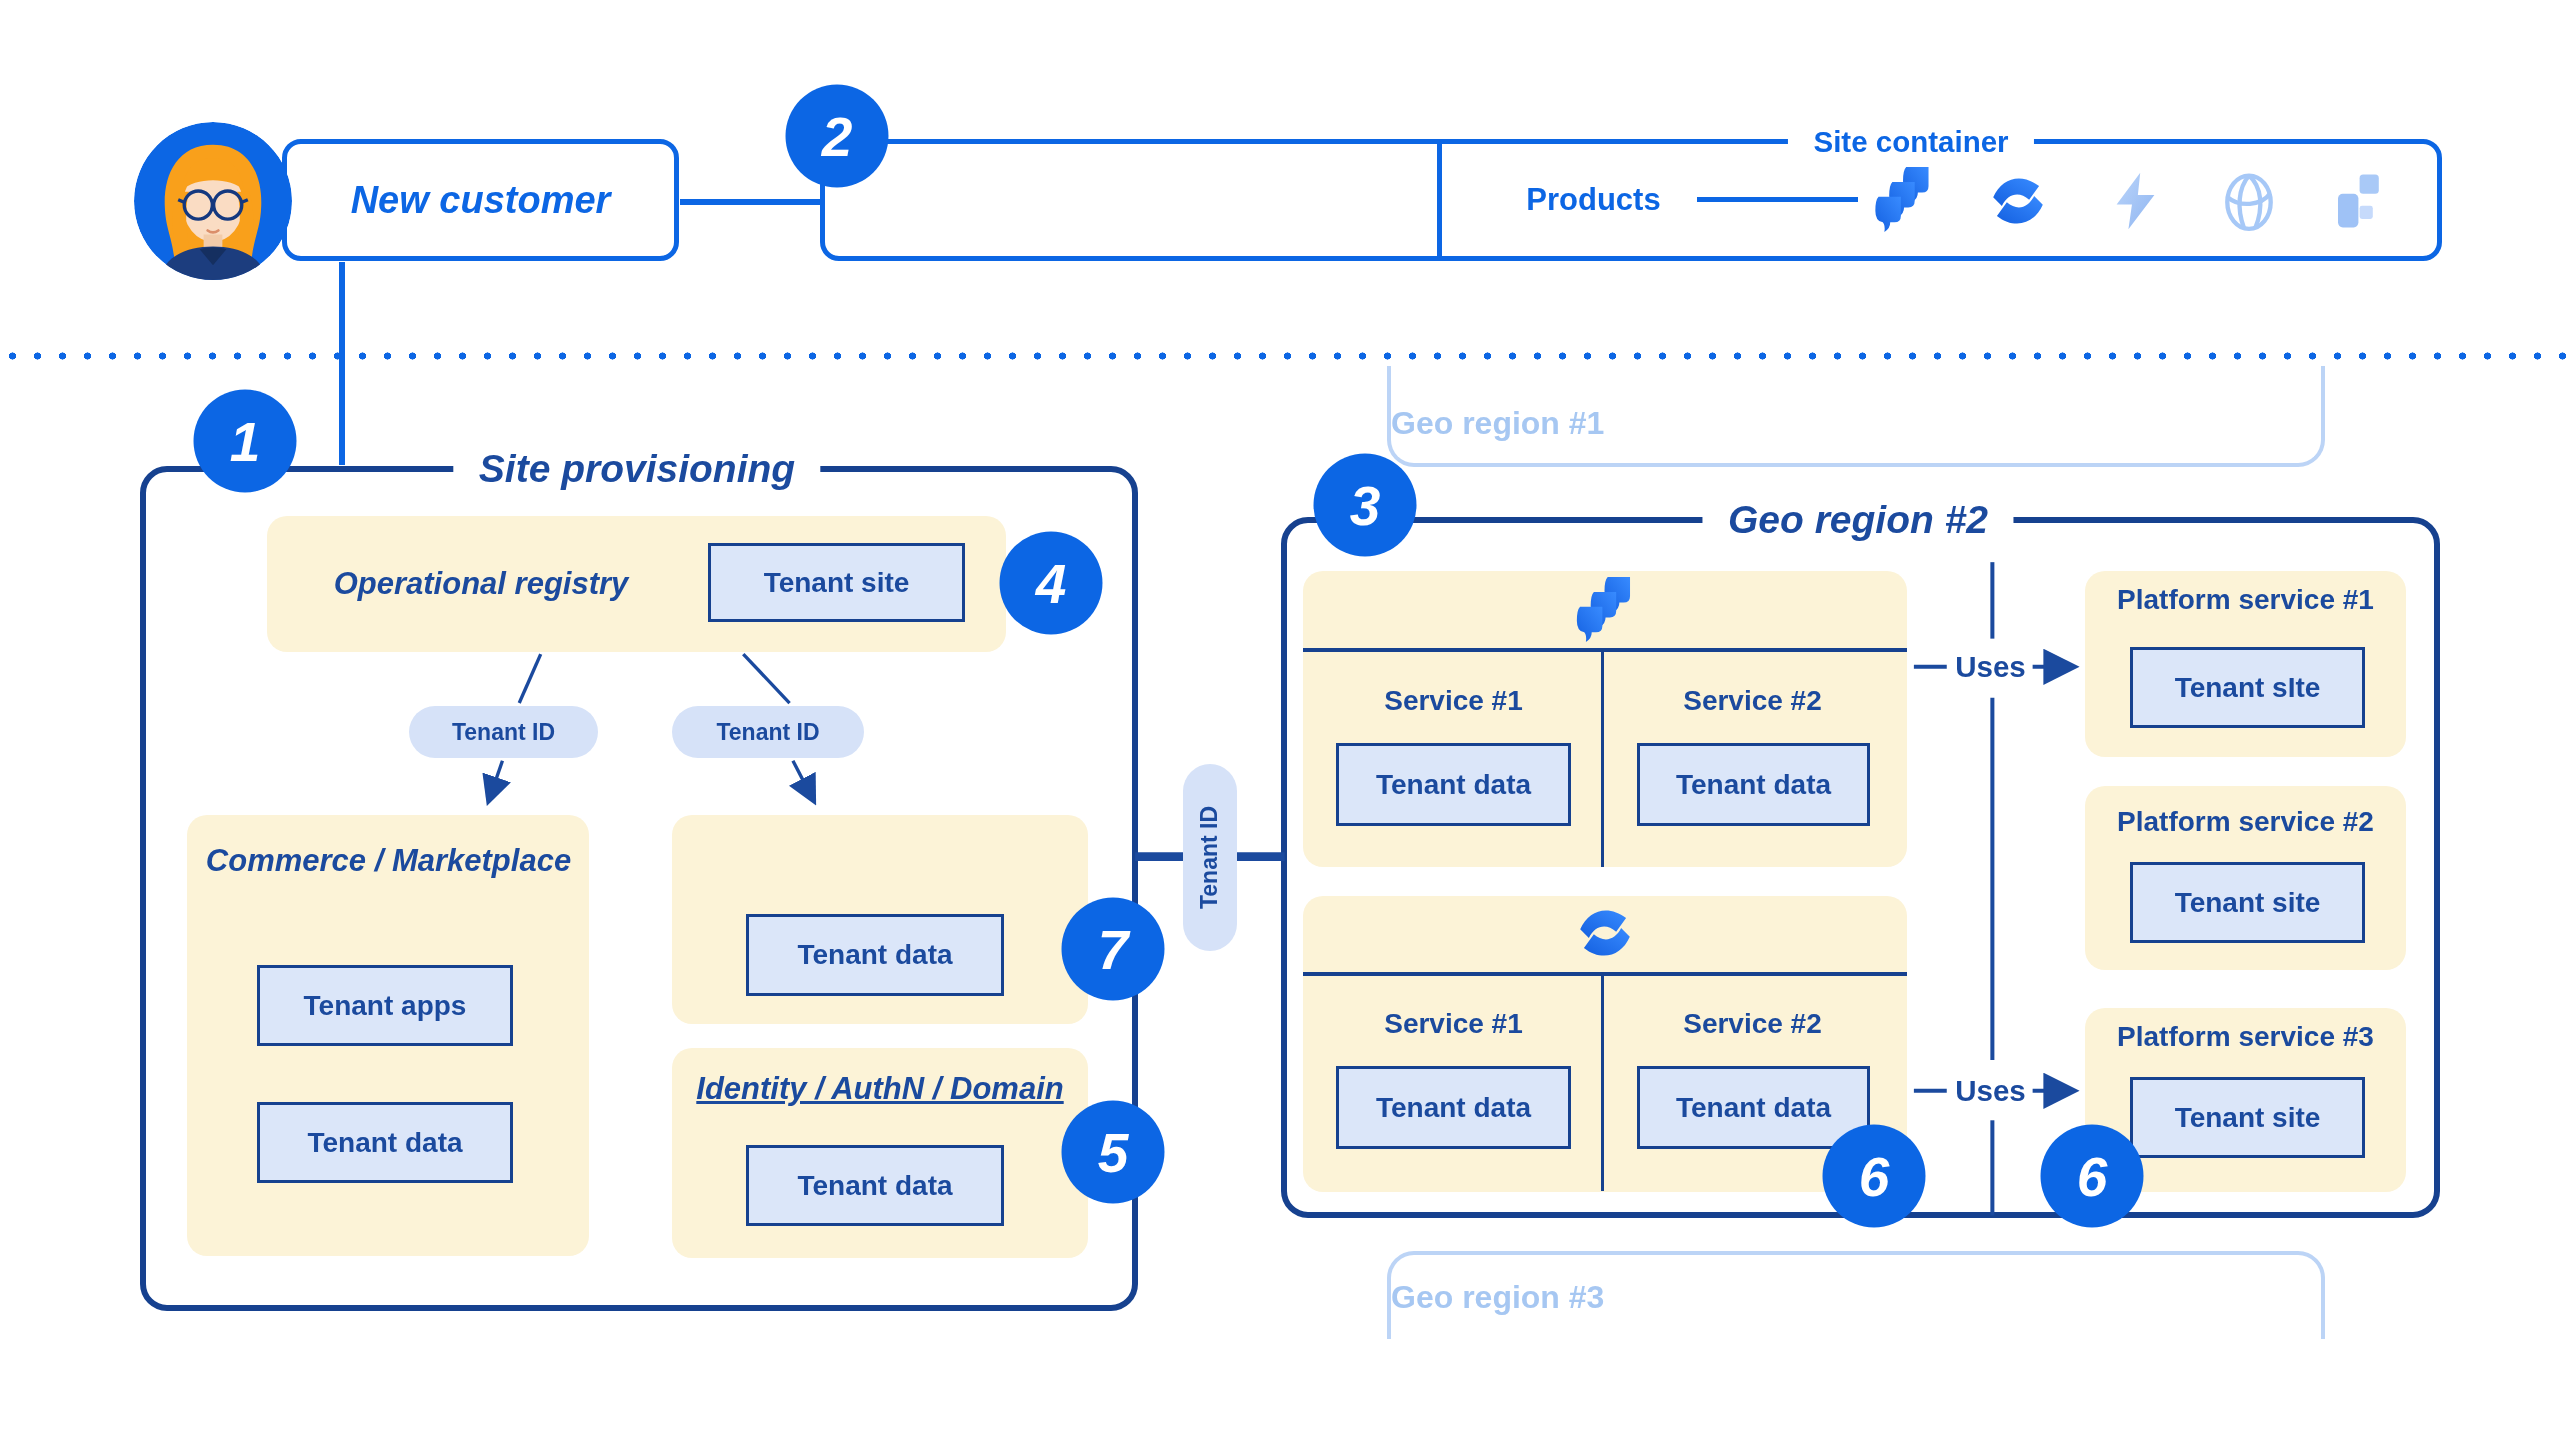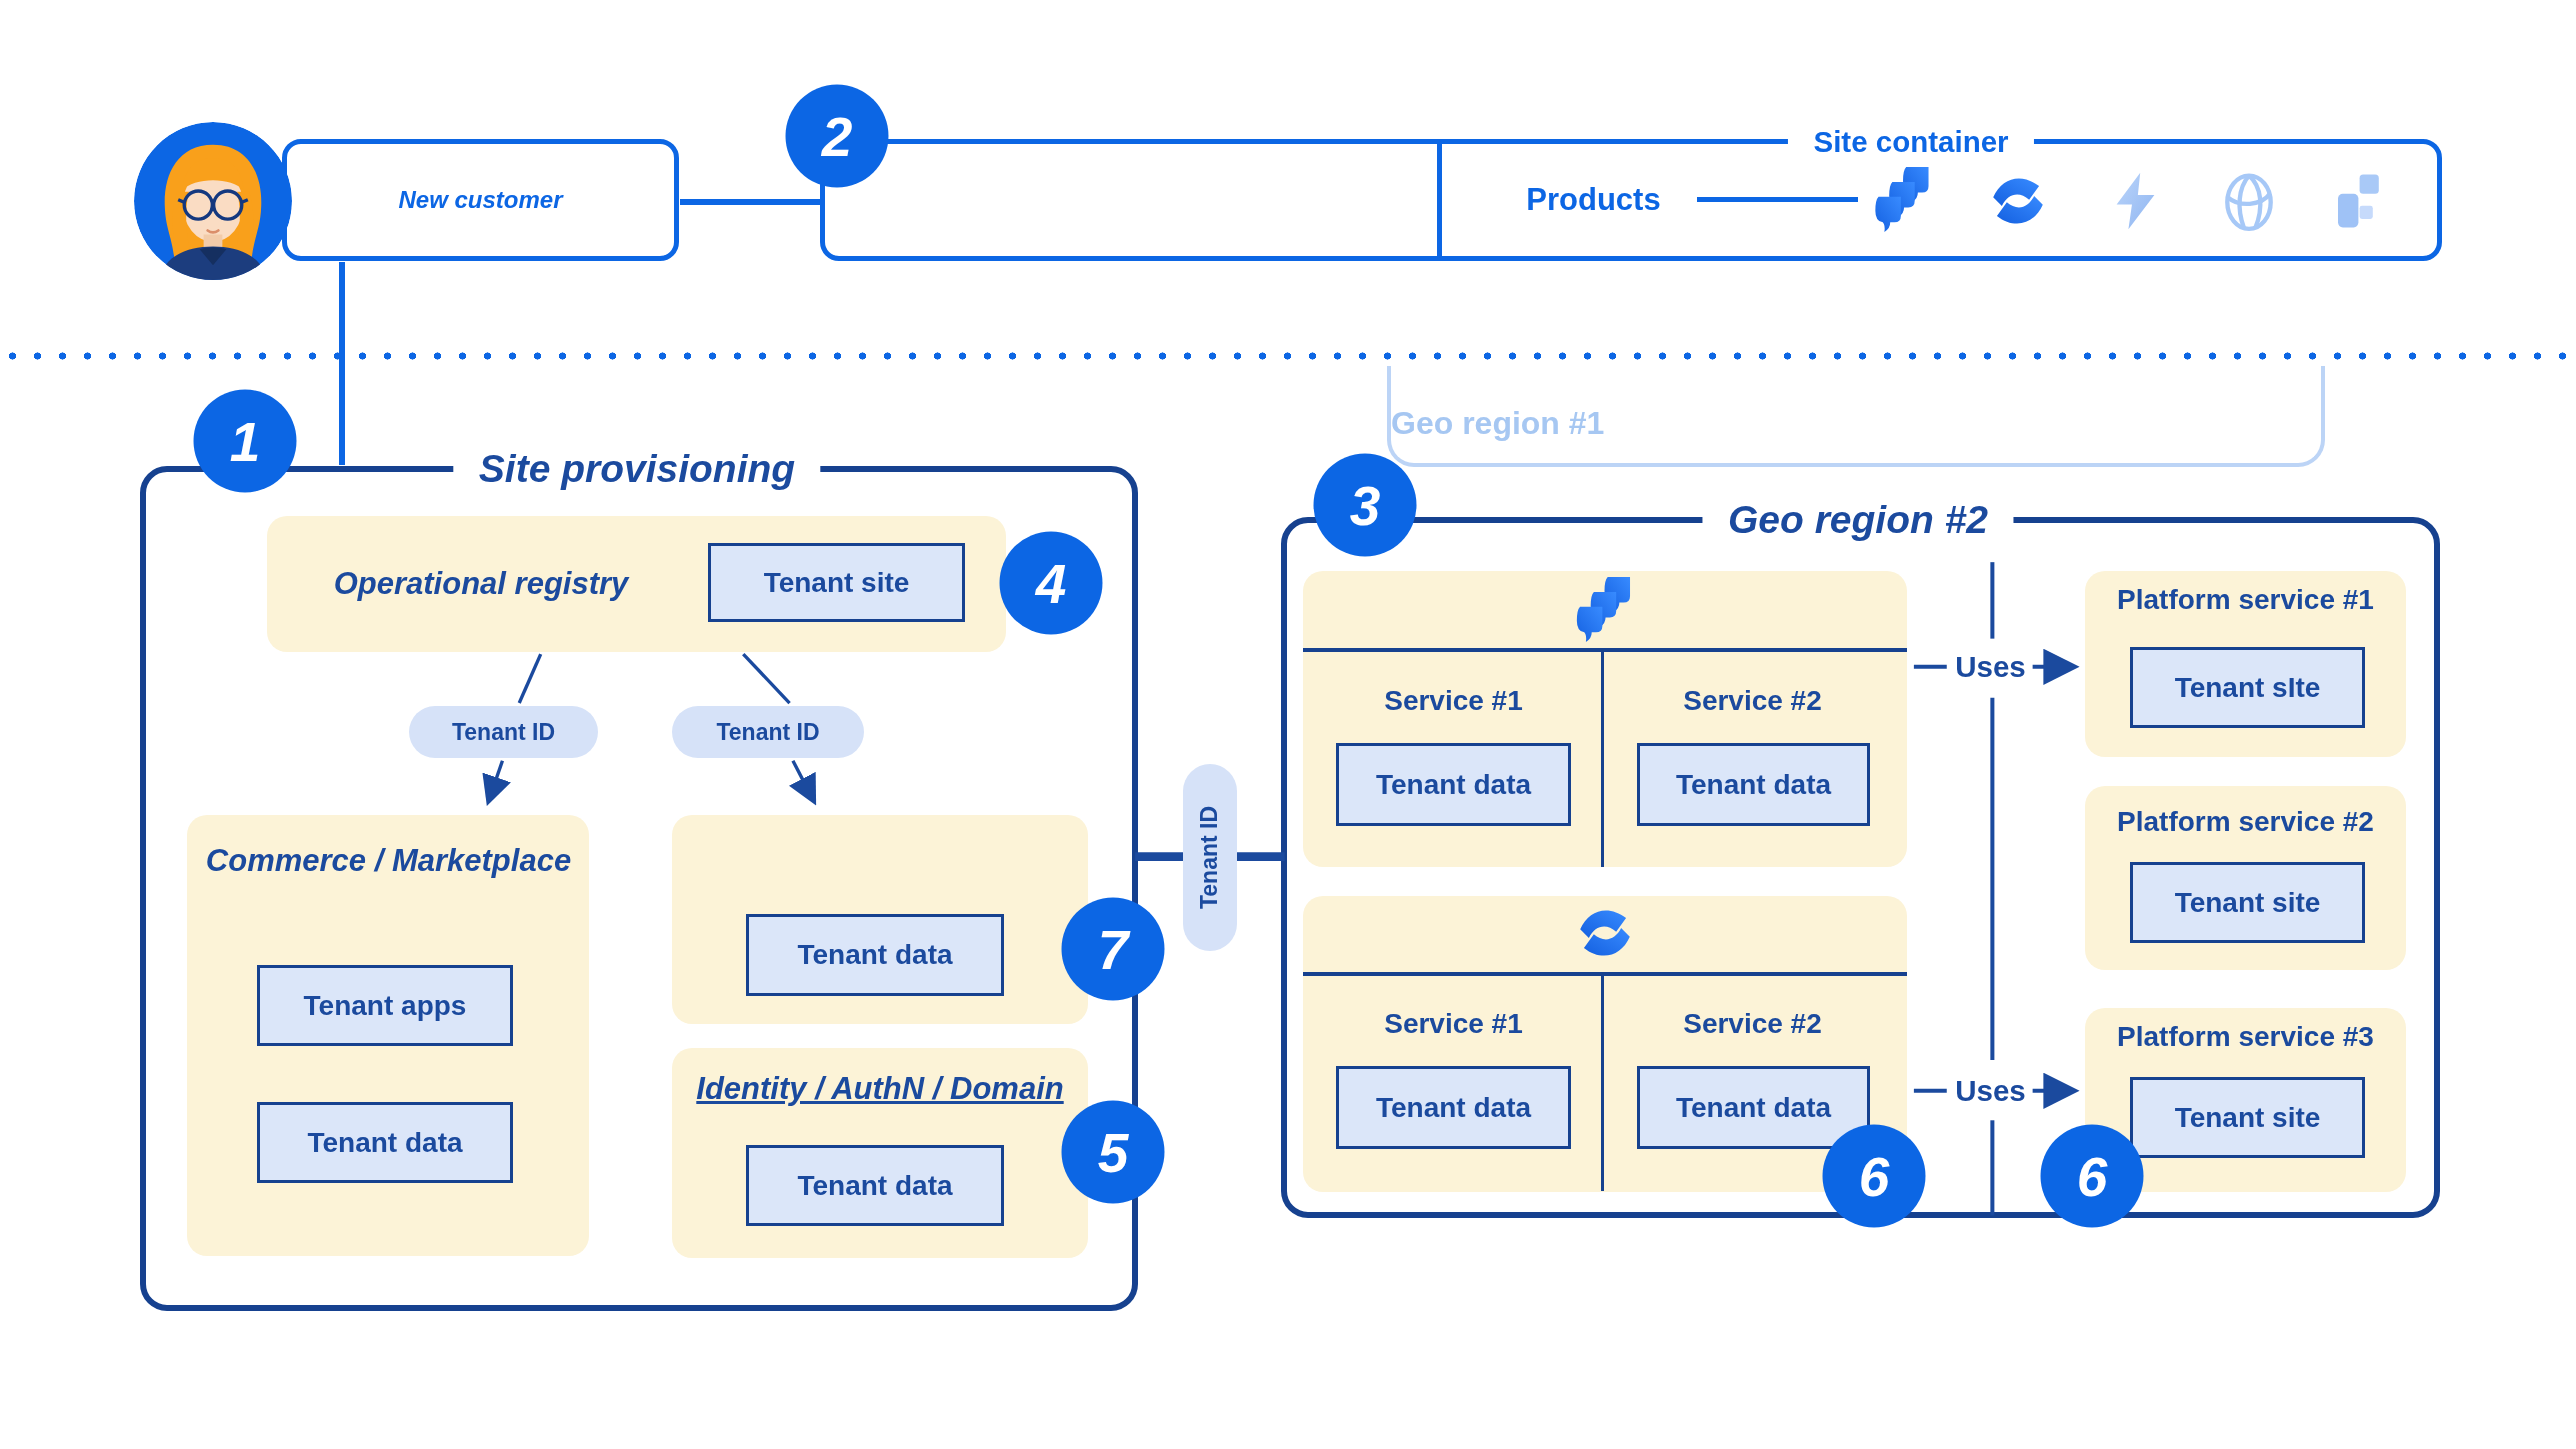--- a/index.html
+++ b/index.html
@@ -135,21 +135,21 @@
           <path d="M161 120 L170 116"></path>
       </g>
       <path d="M110 162 Q118 168 126 162" stroke="#DB8E6A" stroke-width="4" fill="none" stroke-linecap="round"></path>
       <path d="M104 168 h28 v28 h-28 z" fill="#F2CBA9"></path>
       <path d="M38 236 C44 200 80 186 118 186 C156 186 192 200 198 236 Z" fill="#1C3D7E"></path>
       <path d="M98 190 L118 214 L138 190 C126 186 110 186 98 190 Z" fill="#152F60"></path>
     </g>
   </svg>
 
   <div class="abs hdr-box flexc" style="left:282px;top:139px;width:397px;height:122px;">
-    <span class="it w6 blue-text" style="font-size:24px;">New customer</span>
+    <span class="it w6 blue-text" style="font-size:38px;">New customer</span>
   </div>
 
   <div class="abs hdr-box" style="left:820px;top:139px;width:1622px;height:122px;">
     <div class="abs" style="left:612px;top:0;bottom:0;width:5.4px;background:var(--bblue);"></div>
     <div class="abs flexc" style="left:678px;top:0;width:181px;height:100%;">
       <span class="w6 blue-text" style="font-size:31px;">Products</span>
     </div>
     <div class="abs" style="left:872px;top:53px;width:161px;height:5.4px;background:var(--bblue);"></div>
     <svg class="abs" style="left:1047px;top:22px;" width="62" height="67" viewBox="0 0 104 126">
         <use href="#jira-mark"></use>
@@ -243,15 +243,18 @@
   <div class="abs label-c" style="left:2092px;top:803px;width:307px;height:38px;line-height:38px;">Platform service #2</div>
   <div class="abs tbox" style="left:2130px;top:862px;width:235px;height:81px;">Tenant site</div>
 
   <div class="abs cream-box" style="left:2085px;top:1008px;width:321px;height:184px;"></div>
   <div class="abs label-c" style="left:2092px;top:1018px;width:307px;height:38px;line-height:38px;">Platform service #3</div>
   <div class="abs tbox" style="left:2130px;top:1077px;width:235px;height:81px;">Tenant site</div>
 
   <div class="abs badge" style="left:1874px;top:1176px;">6</div>
   <div class="abs badge" style="left:2092px;top:1176px;">6</div>
 
+  <div class="abs panel-faded" style="left:1387px;top:1251px;width:938px;height:88px;border-bottom:none;border-radius:27px 27px 0 0;">
+    <div class="abs faded-title" style="left:0;top:24px;width:100%;">Geo region #3</div>
+  </div>
 
 </div>
 
 
 </body></html>

